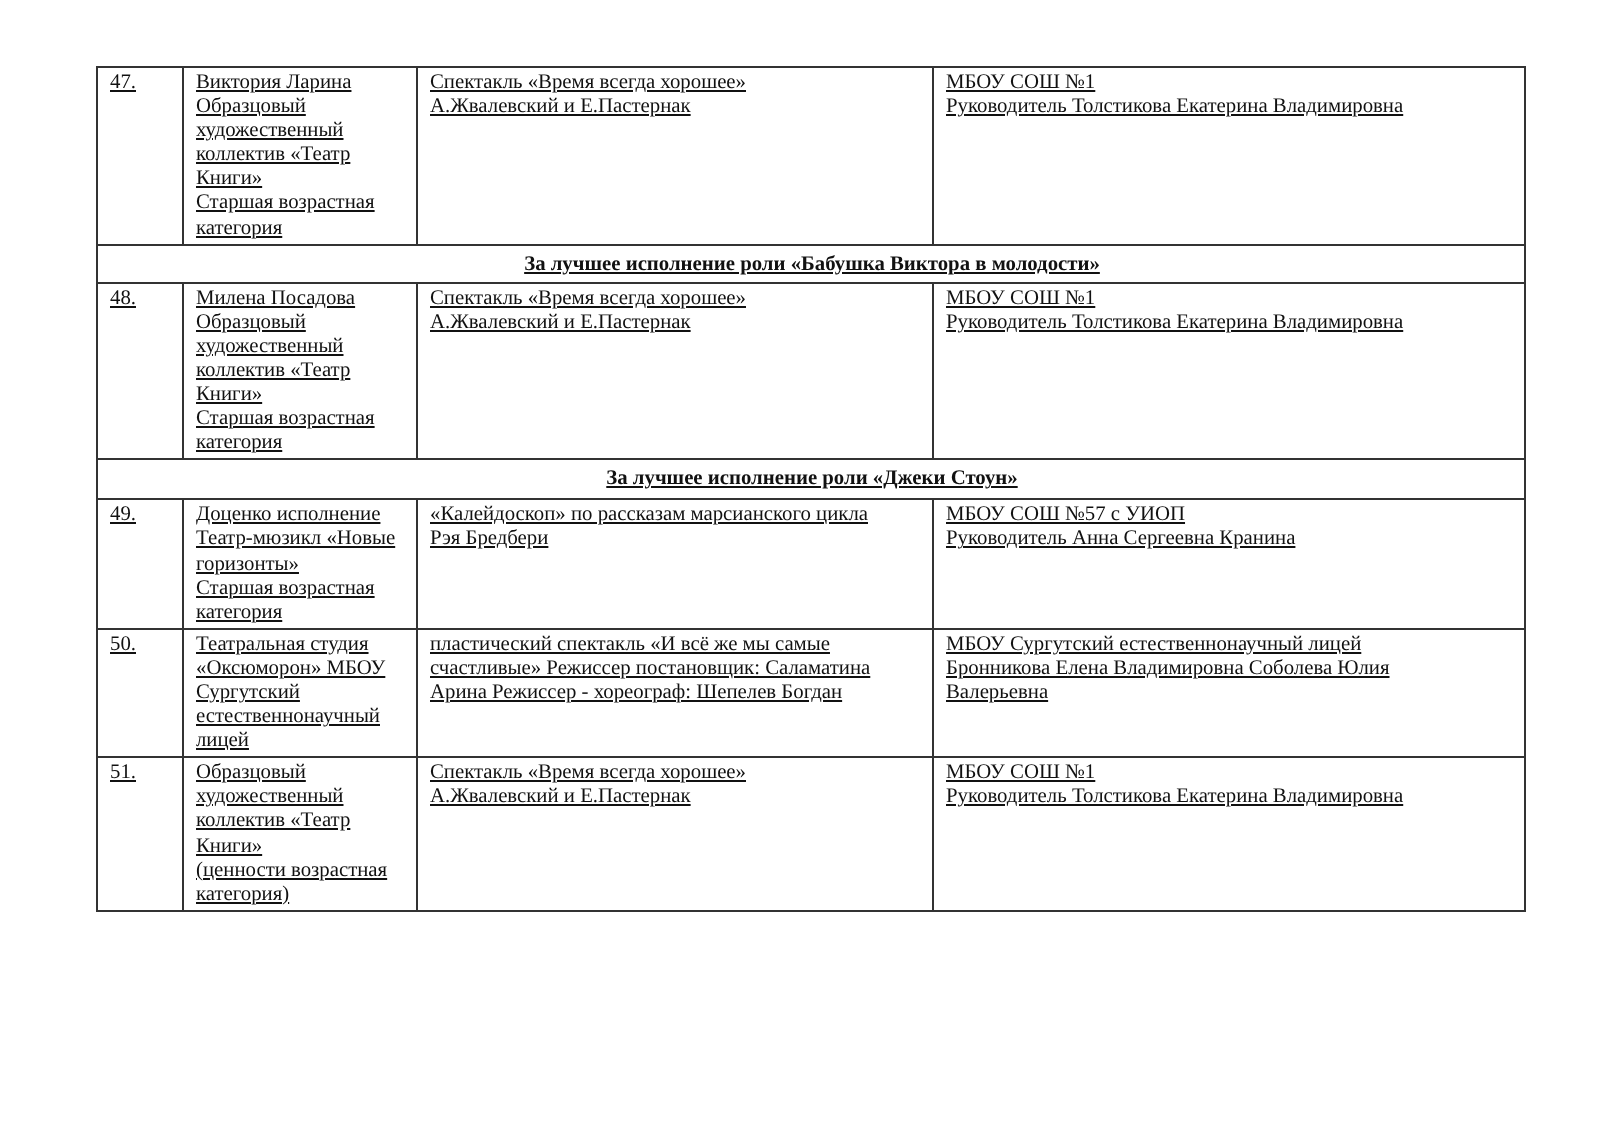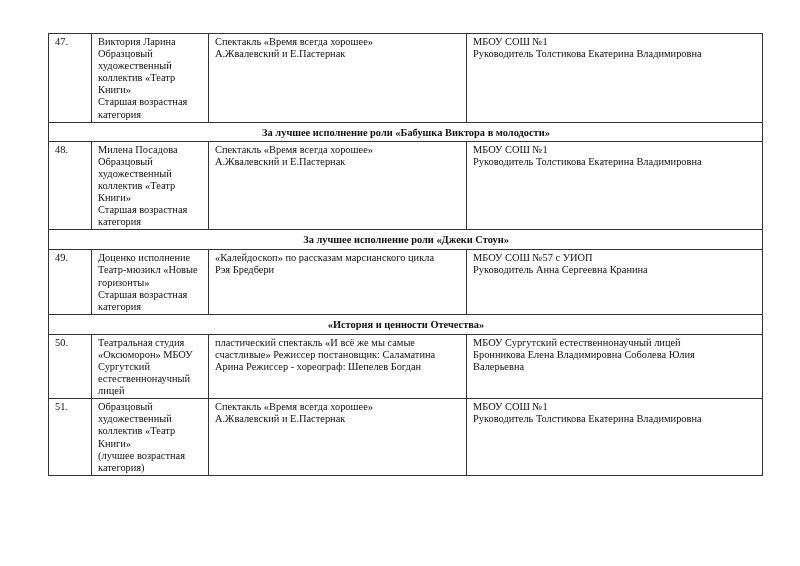--- a/index.html
+++ b/index.html
@@ -21,20 +21,21 @@
       width: 800px; height: 566px;
       background: #ffffff;
     }
     table.results {
       position: absolute;
       left: 48px;
       top: 33px;
       width: 714px;
       border-collapse: collapse;
       table-layout: fixed;
+      text-decoration: underline;
     }
     table.results td {
       border: 1.3px solid #333333;
       vertical-align: top;
       font-size: 10.4px;
       line-height: 12.1px;
       padding: 2px 5px 1px 6px;
       overflow: hidden;
     }
     td.num {
@@ -129,23 +130,20 @@
           </td>
           <td class="work">
             <span class="line">«Калейдоскоп» по рассказам марсианского цикла</span>
             <span class="line">Рэя Бредбери</span>
           </td>
           <td class="org">
             <span class="line">МБОУ СОШ №57 с УИОП</span>
             <span class="line">Руководитель Анна Сергеевна Кранина</span>
           </td>
         </tr>
-        <tr class="section" style="height: 20px;">
-          <td colspan="4">«История и ценности Отечества»</td>
-        </tr>
         <tr style="height: 63px;">
           <td class="num">50.</td>
           <td class="participant">
             <span class="line">Театральная студия</span>
             <span class="line">«Оксюморон» МБОУ</span>
             <span class="line">Сургутский</span>
             <span class="line">естественнонаучный</span>
             <span class="line">лицей</span>
           </td>
           <td class="work">
@@ -159,21 +157,21 @@
             <span class="line">Валерьевна</span>
           </td>
         </tr>
         <tr style="height: 75px;">
           <td class="num">51.</td>
           <td class="participant">
             <span class="line">Образцовый</span>
             <span class="line">художественный</span>
             <span class="line">коллектив «Театр</span>
             <span class="line">Книги»</span>
-            <span class="line">(лучшее возрастная</span>
+            <span class="line">(ценности возрастная</span>
             <span class="line">категория)</span>
           </td>
           <td class="work">
             <span class="line">Спектакль «Время всегда хорошее»</span>
             <span class="line">А.Жвалевский и Е.Пастернак</span>
           </td>
           <td class="org">
             <span class="line">МБОУ СОШ №1</span>
             <span class="line">Руководитель Толстикова Екатерина Владимировна</span>
           </td>

